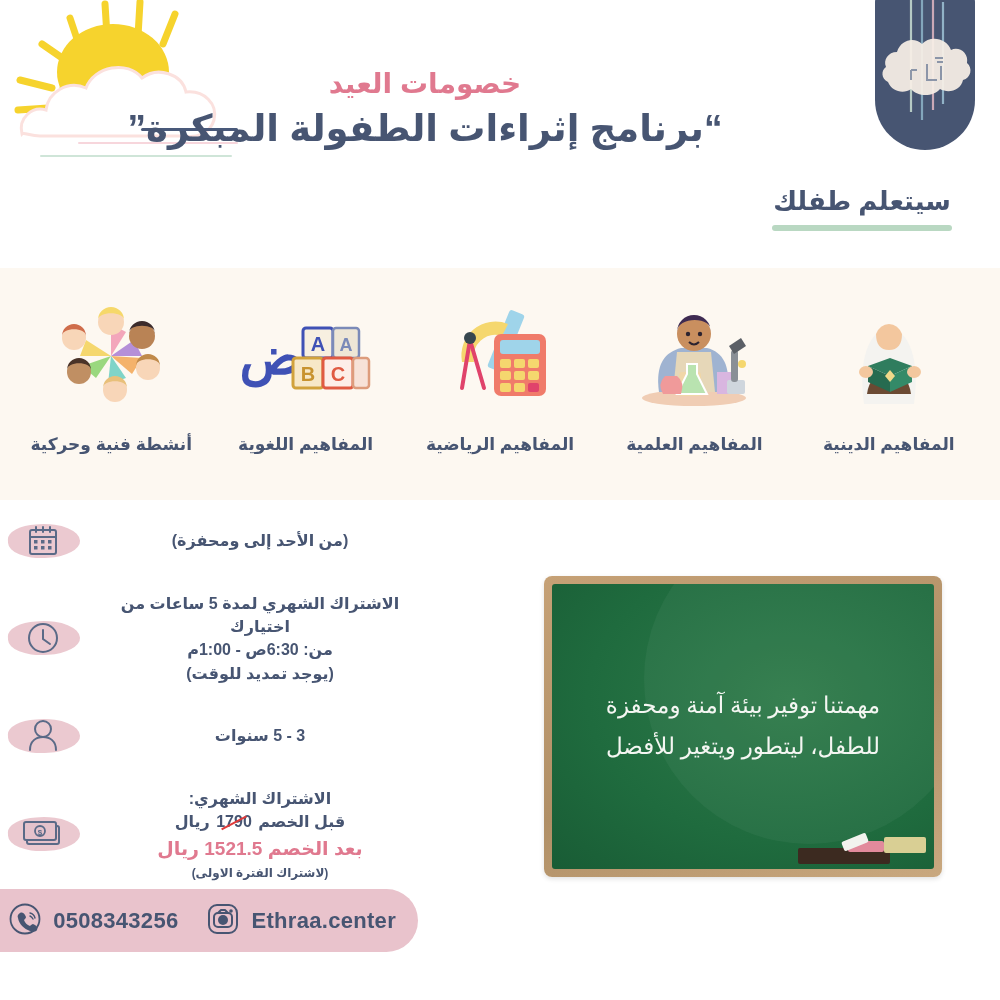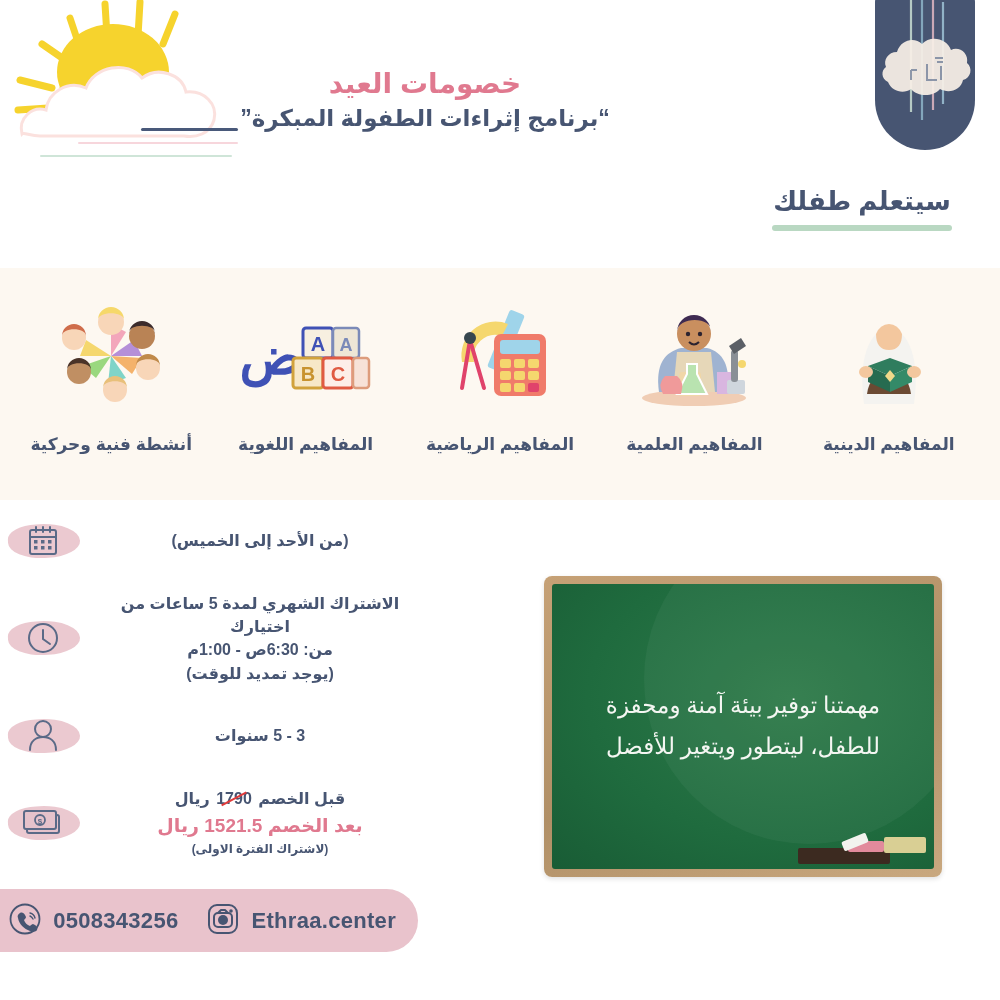--- a/index.html
+++ b/index.html
@@ -55,21 +55,21 @@
   }
   .head-line1 {
     color: #e0798f;
     font-size: 28px;
     font-weight: bold;
     letter-spacing: .2px;
     line-height: 1.25;
   }
   .head-line2 {
     color: #475572;
-    font-size: 23px;
+    font-size: 37px;
     font-weight: bold;
     line-height: 1.5;
   }
 
   .subhead-wrap {
     position: absolute;
     right: 48px; top: 186px;
     text-align: center;
   }
   .subhead {
@@ -470,21 +470,21 @@
           <g fill="#5a6a87">
             <rect x="9" y="17" width="3.5" height="3.5"></rect>
               <rect x="16" y="17" width="3.5" height="3.5"></rect>
               <rect x="23" y="17" width="3.5" height="3.5"></rect>
             <rect x="9" y="23" width="3.5" height="3.5"></rect>
               <rect x="16" y="23" width="3.5" height="3.5"></rect>
               <rect x="23" y="23" width="3.5" height="3.5"></rect>
           </g>
         </svg>
       </div>
-      <div class="detail-text">(من الأحد إلى الخميس)</div>
+      <div class="detail-text">(من الأحد إلى ومحفزة)</div>
     </div>
 
     <div class="detail-row">
       <div class="detail-icon">
         <div class="brush"></div>
         <svg width="38" height="38" viewBox="0 0 38 38" style="position:relative;z-index:2" xmlns="http://www.w3.org/2000/svg">
           <circle cx="19" cy="19" r="14" fill="none" stroke="#5a6a87" stroke-width="2"></circle>
           <path d="M19 11 v9 l7 5" fill="none" stroke="#5a6a87" stroke-width="2" stroke-linecap="round"></path>
         </svg>
       </div>
@@ -510,20 +510,21 @@
       <div class="detail-icon">
         <div class="brush"></div>
         <svg width="44" height="34" viewBox="0 0 44 34" style="position:relative;z-index:2" xmlns="http://www.w3.org/2000/svg">
           <rect x="6" y="9" width="32" height="18" rx="2" fill="#e5c2cb" stroke="#5a6a87" stroke-width="2"></rect>
           <rect x="3" y="5" width="32" height="18" rx="2" fill="#e5c2cb" stroke="#5a6a87" stroke-width="2"></rect>
           <circle cx="19" cy="14" r="5" fill="none" stroke="#5a6a87" stroke-width="1.8"></circle>
           <text x="19" y="17.5" font-size="8" font-weight="bold" fill="#5a6a87" text-anchor="middle" font-family="Liberation Sans, sans-serif">$</text>
         </svg>
       </div>
       <div class="detail-text">
+        <span class="lbl">الاشتراك الشهري:</span>
         <span class="lbl price-before">
           <span>قبل الخصم</span>
           <span class="strike-num">1790</span>
           <span>ريال</span>
         </span>
         <span class="price-after">
           <span>بعد الخصم</span>
           <span>1521.5</span>
           <span>ريال</span>
         </span>

